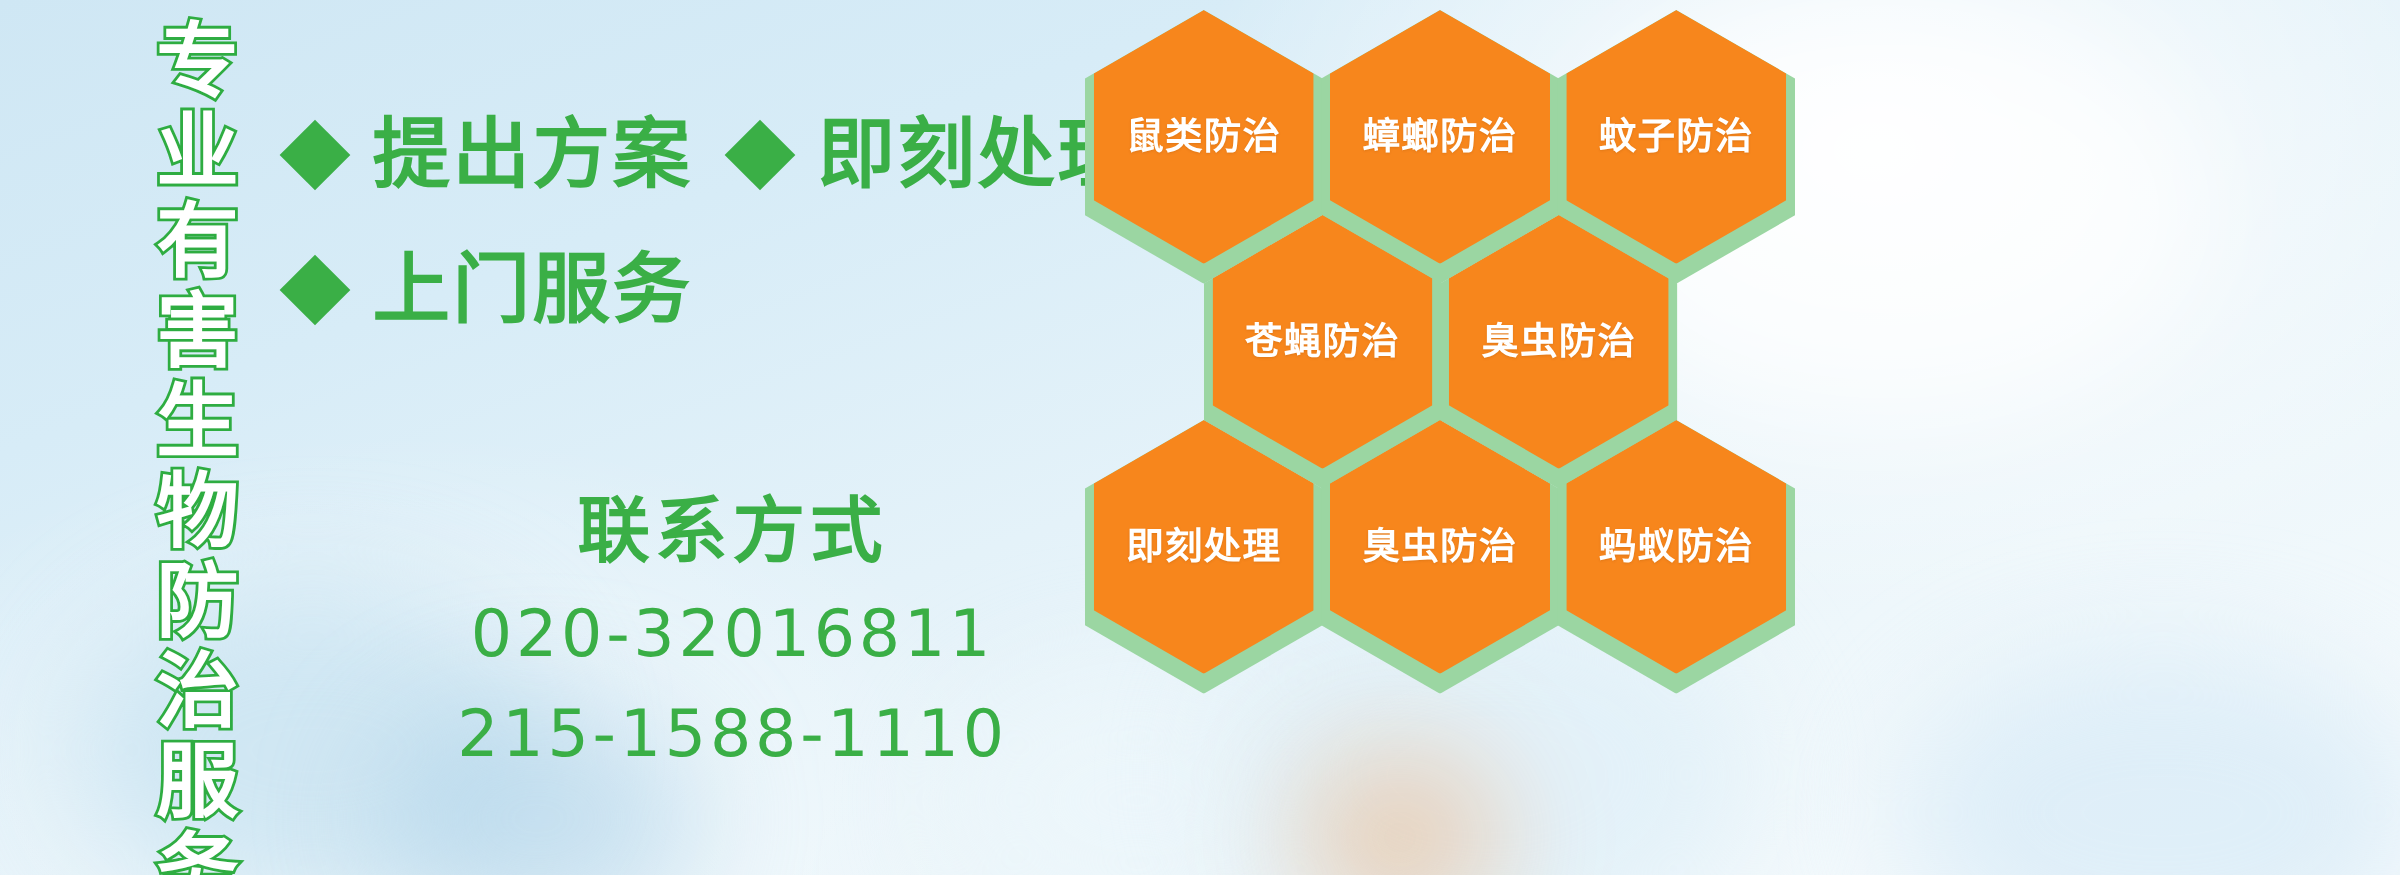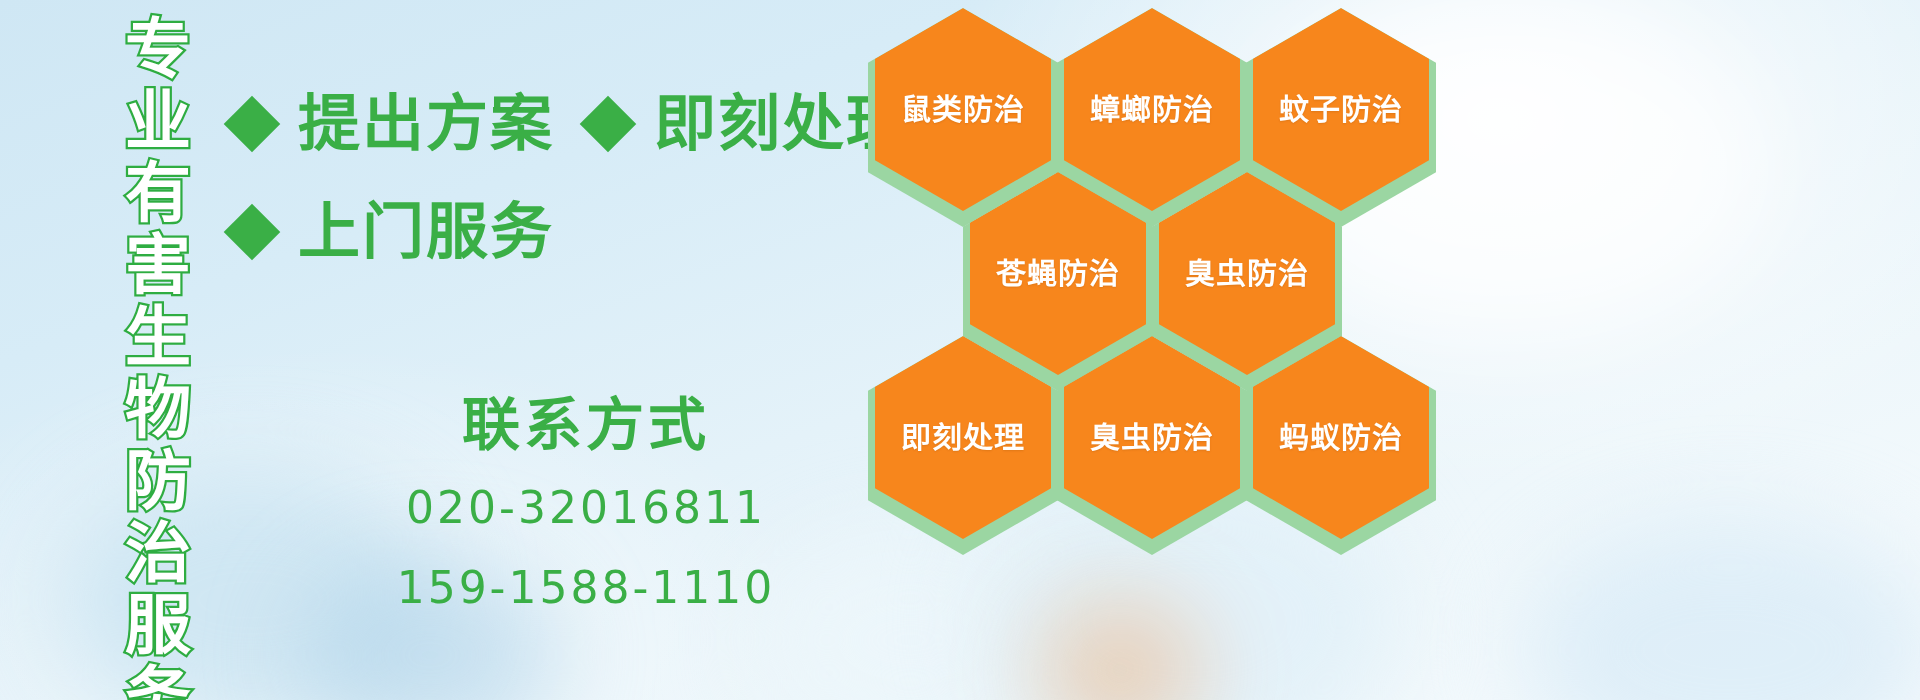--- a/index.html
+++ b/index.html
@@ -100,21 +100,21 @@
     font-family: "DejaVu Sans", "Liberation Sans", sans-serif;
   }
   #contact-title {
     font-size: 58px;
     line-height: 66px;
     font-weight: 700;
     letter-spacing: 4px;
     color: #3aaf46;
   }
   .phone-number {
-    font-size: 44px;
+    font-size: 52px;
     line-height: 80px;
     font-weight: 500;
     letter-spacing: 3px;
     color: #3aaf46;
     font-family: "DejaVu Sans", "Liberation Sans", sans-serif;
   }
   #phone-primary { margin-top: 10px; }
 
   
   #hex-grid {
@@ -210,21 +210,21 @@
     <span class="slogan-item">
       <span class="diamond-icon"></span>
       <span>上门服务</span>
     </span>
     <span class="slogan-gap"></span>
   </div>
 
   <div id="contact-block">
     <div id="contact-title">联系方式</div>
     <div class="phone-number" id="phone-primary">020-32016811</div>
-    <div class="phone-number" id="phone-secondary">159-1588-1110</div>
+    <div class="phone-number" id="phone-secondary">215-1588-1110</div>
   </div>
 
   <div id="hex-grid">
     <div class="hex" id="hex-0">
       <div class="hex-inner">
         <span class="hex-label">鼠类防治</span>
       </div>
     </div>
     <div class="hex" id="hex-1">
       <div class="hex-inner">

